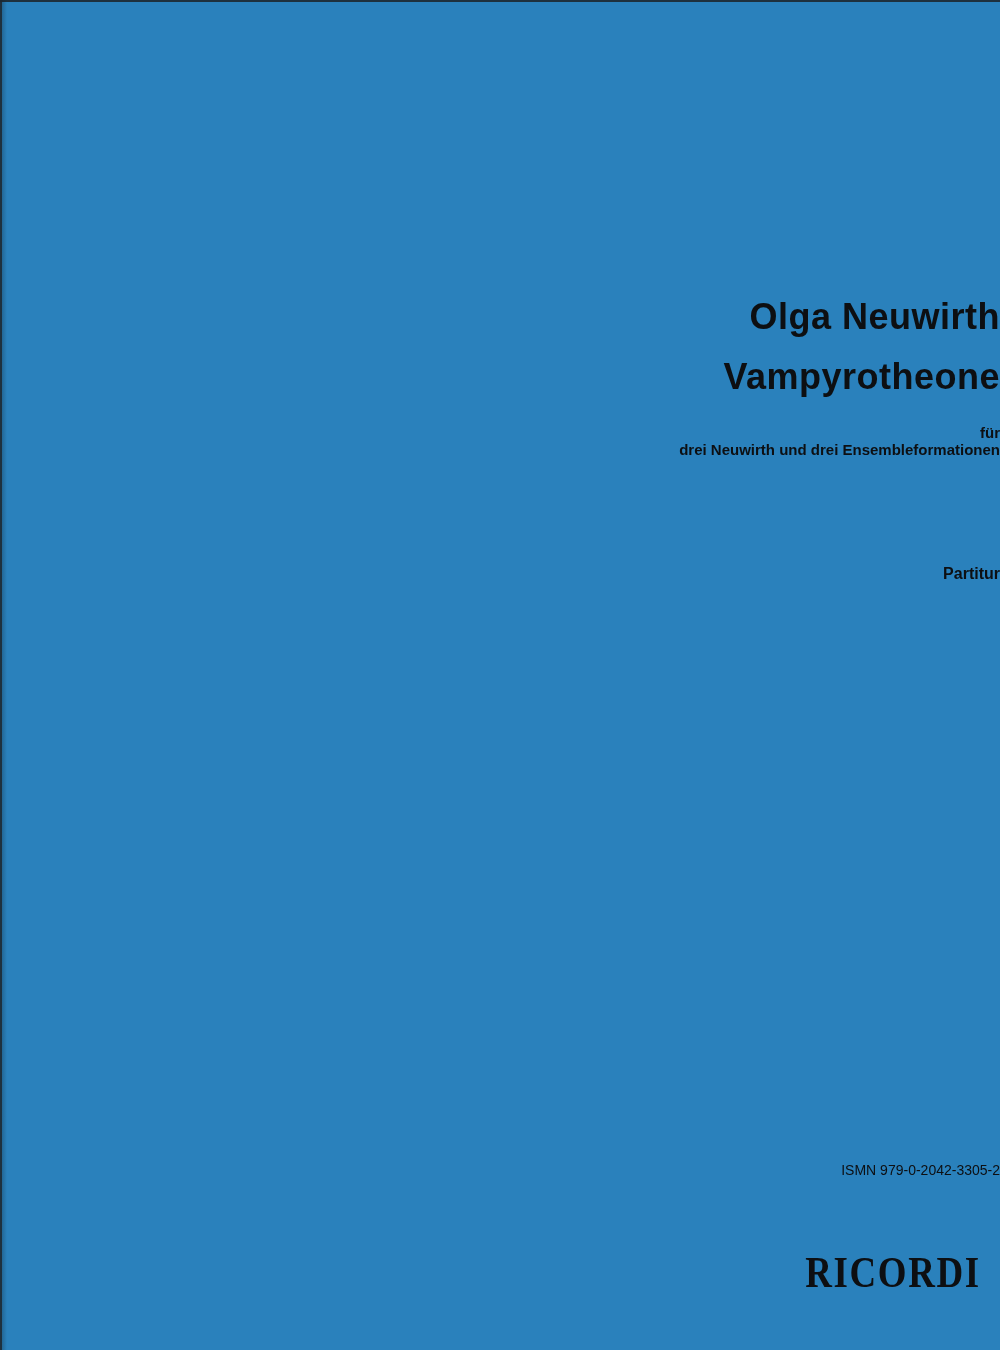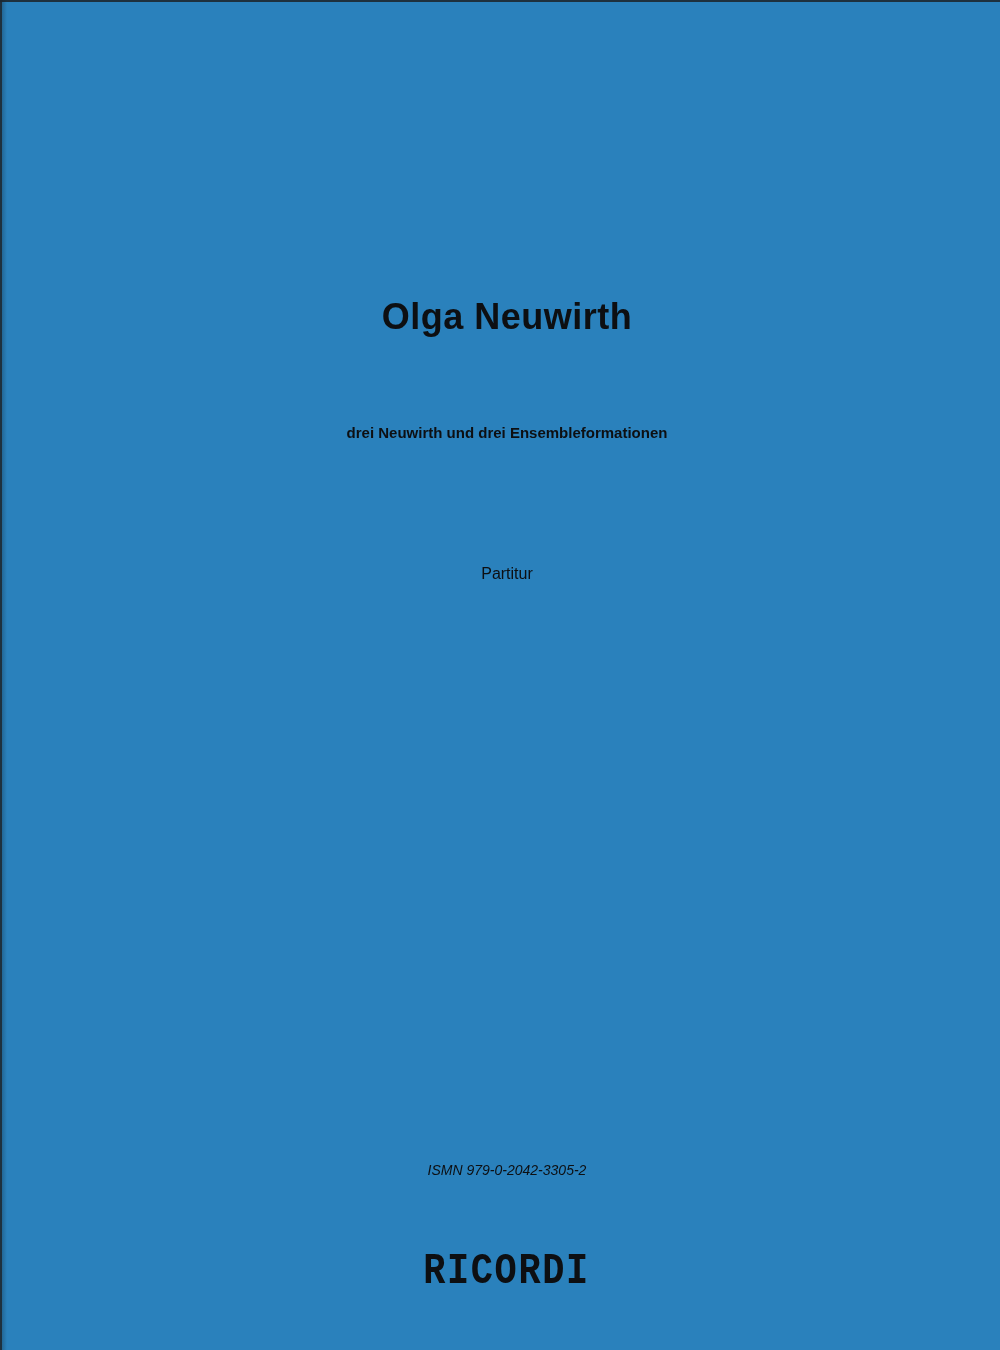--- a/index.html
+++ b/index.html
@@ -39,21 +39,21 @@
     top: 0; bottom: 0; left: 2px;
     width: 5px;
     background: linear-gradient(to right, rgba(10,25,35,0.25), rgba(10,25,35,0));
   }
   .content {
     position: absolute;
     left: 14px;   
     right: 0;
     top: 0;
     bottom: 0;
-    text-align: center;
+    text-align: right;
   }
   .composer {
     position: absolute;
     left: 0; right: 0;
     top: 296px;
     font-size: 36px;
     font-weight: bold;
     letter-spacing: 0.5px;
   }
   .work-title {
@@ -70,40 +70,39 @@
     top: 424px;
     font-size: 15px;
     font-weight: bold;
     line-height: 17px;
   }
   .edition-label {
     position: absolute;
     left: 0; right: 0;
     top: 565px;
     font-size: 16px;
-    font-weight: normal;
+    font-weight: bold;
   }
   .plate-number {
     position: absolute;
     left: 0; right: 0;
     top: 1133px;
     font-size: 14px;
   }
   .ismn {
     position: absolute;
     left: 0; right: 0;
     top: 1162px;
     font-size: 14px;
-    font-style: italic;
   }
   .publisher {
     position: absolute;
     left: 0; right: 0;
     top: 1246px;
-    font-family: Liberation Mono, monospace;
+    font-family: Liberation Serif, serif;
     font-size: 45px;
     font-weight: bold;
     letter-spacing: 2px;
   }
   .publisher .mark {
     display: inline-block;
     transform: scaleX(0.82);
     transform-origin: center;
   }
 </style>
@@ -111,22 +110,24 @@
 <body>
 
 <div class="scan-edge-top"></div>
 <div class="scan-edge-left"></div>
 <div class="scan-edge-left-soft"></div>
 
 <div class="content">
 
   <div class="composer">Olga Neuwirth</div>
 
+  <div class="work-title">Vampyrotheone</div>
 
   <div class="subtitle">
+    <div>für</div>
     <div>drei Neuwirth und drei Ensembleformationen</div>
   </div>
 
   <div class="edition-label">Partitur</div>
 
 
   <div class="ismn">ISMN 979-0-2042-3305-2</div>
 
   <div class="publisher">
     <span class="mark">RICORDI</span>

